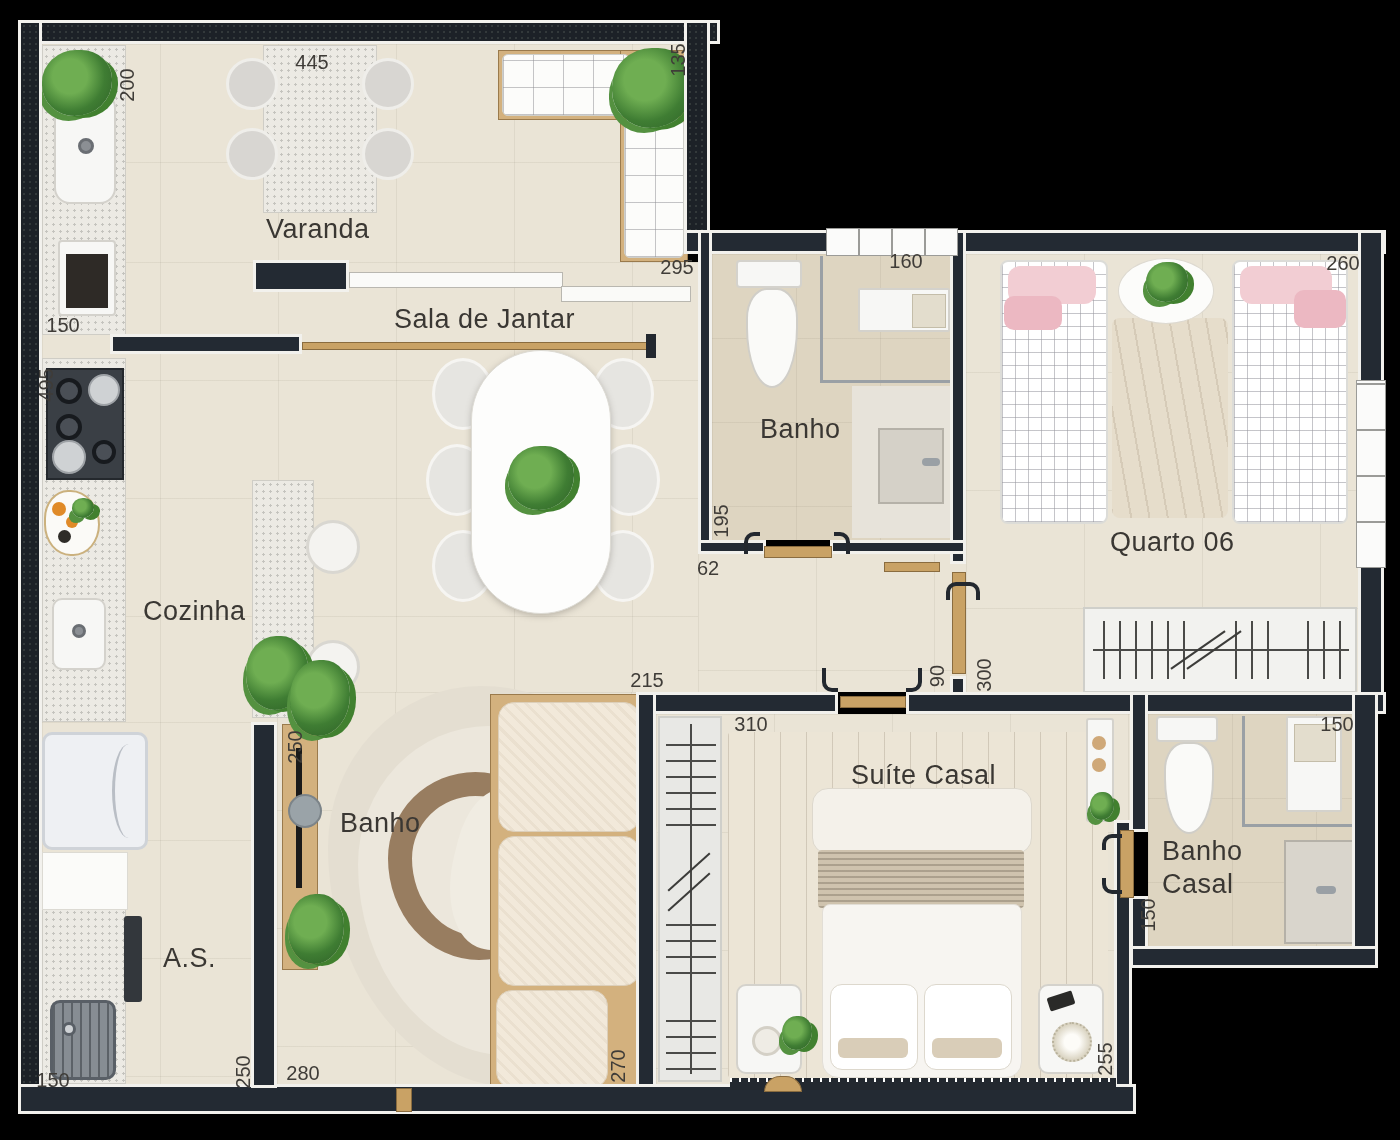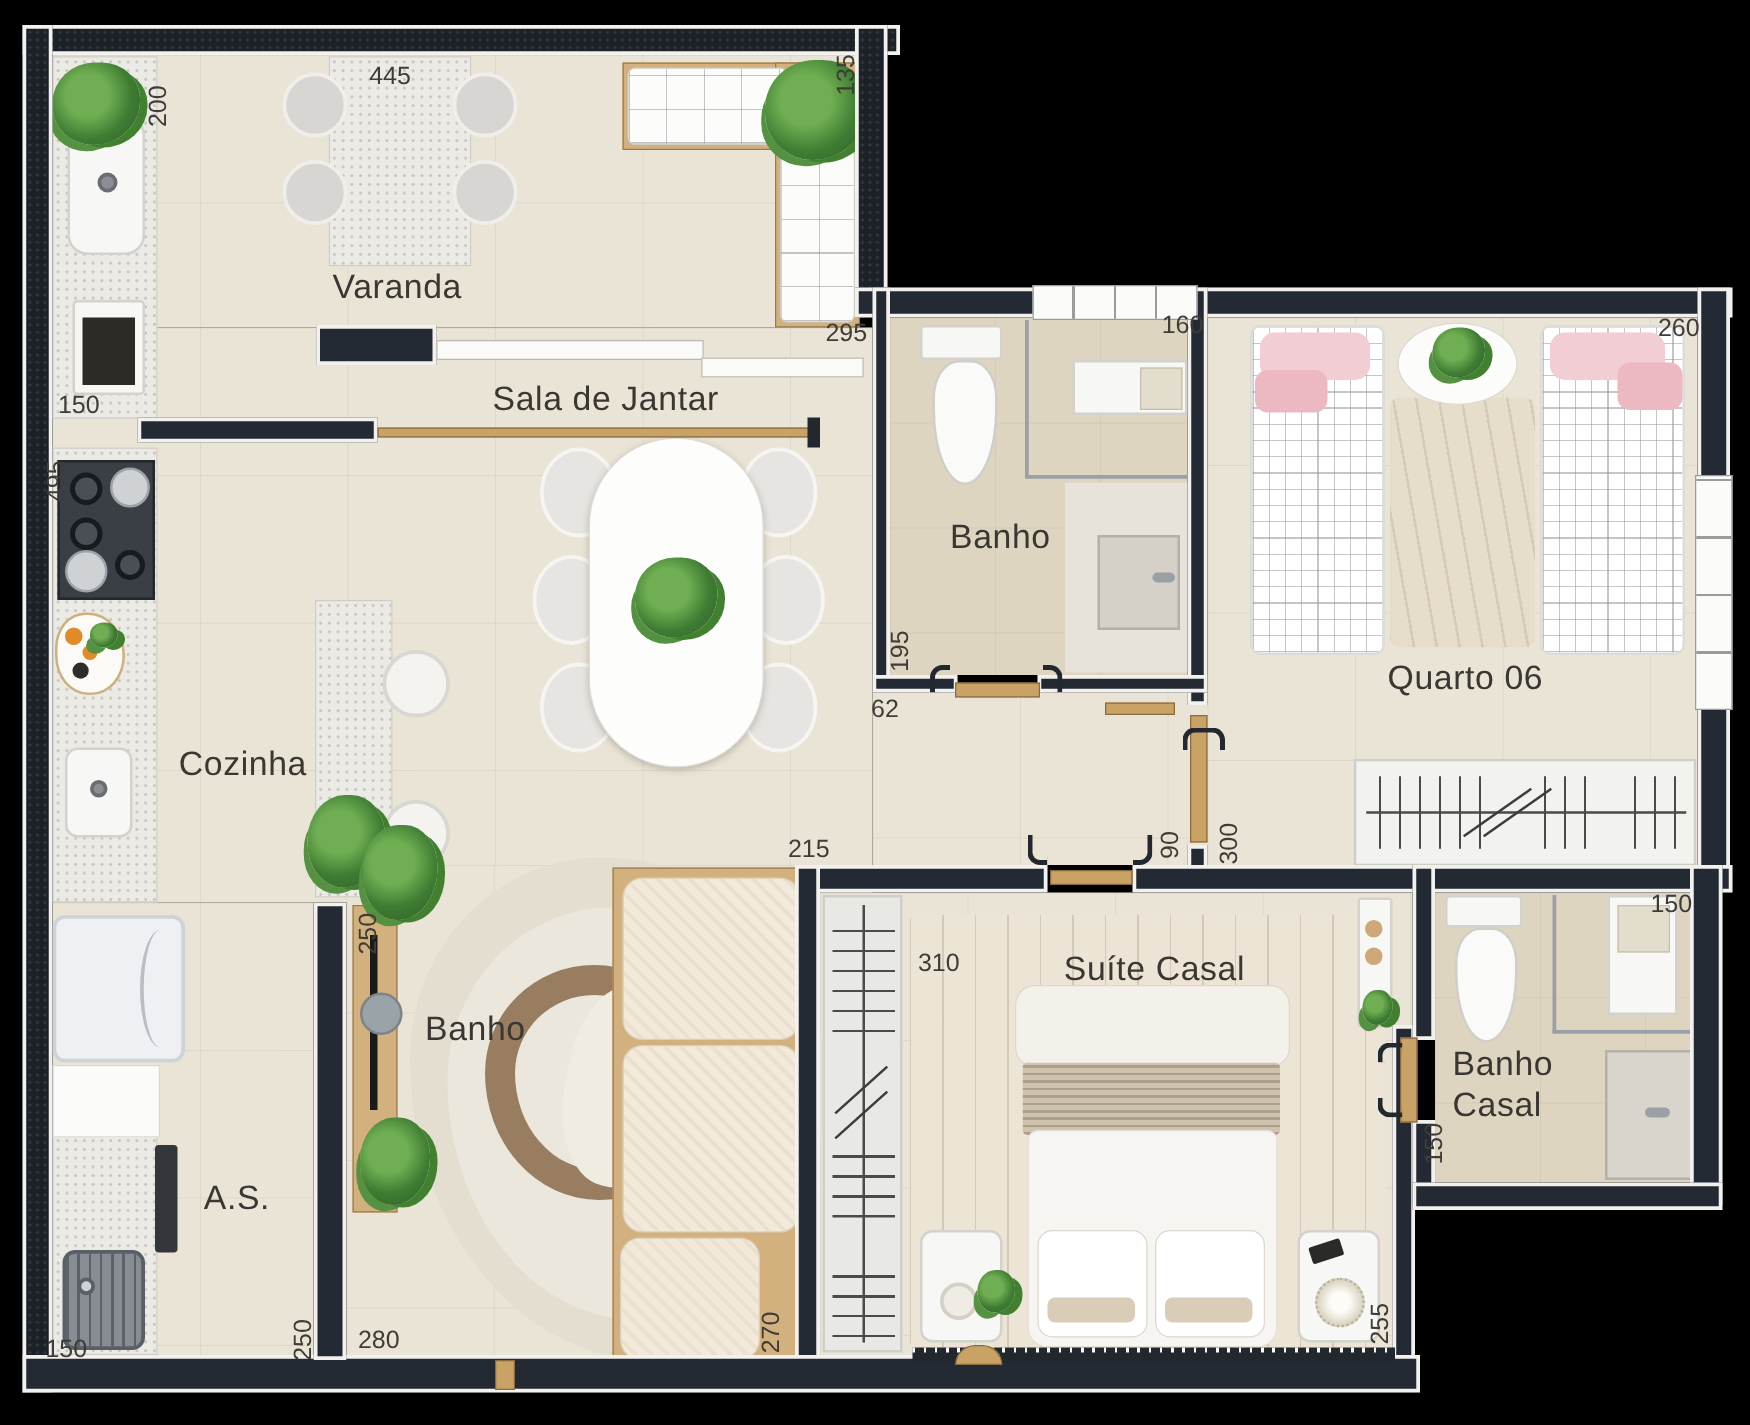--- a/index.html
+++ b/index.html
@@ -272,28 +272,28 @@
   <div class="room-label two-line" style="left:1162px;top:835px;">Banho
 Casal</div>
   <div class="room-label" style="left:163px;top:943px;">A.S.</div>
 
   <div class="dim v" style="left:127px;top:85px;">200</div>
   <div class="dim" style="left:312px;top:62px;">445</div>
   <div class="dim v" style="left:678px;top:60px;">135</div>
   <div class="dim" style="left:677px;top:267px;">295</div>
   <div class="dim" style="left:63px;top:325px;">150</div>
   <div class="dim v" style="left:46px;top:385px;">495</div>
-  <div class="dim" style="left:946px;top:261px;text-align:right;">160</div>
+  <div class="dim" style="left:906px;top:261px;text-align:right;">160</div>
   <div class="dim" style="left:1343px;top:263px;">260</div>
   <div class="dim v" style="left:721px;top:521px;">195</div>
   <div class="dim" style="left:708px;top:568px;">62</div>
   <div class="dim" style="left:647px;top:680px;">215</div>
   <div class="dim v" style="left:937px;top:676px;">90</div>
   <div class="dim v" style="left:984px;top:675px;">300</div>
-  <div class="dim" style="left:751px;top:724px;margin-top:47px;">310</div>
+  <div class="dim" style="left:751px;top:724px;">310</div>
   <div class="dim v" style="left:295px;top:747px;">250</div>
   <div class="dim" style="left:1337px;top:724px;">150</div>
   <div class="dim v" style="left:1148px;top:915px;">150</div>
   <div class="dim v" style="left:1105px;top:1059px;">255</div>
   <div class="dim v" style="left:618px;top:1066px;">270</div>
   <div class="dim" style="left:303px;top:1073px;">280</div>
   <div class="dim v" style="left:243px;top:1072px;">250</div>
   <div class="dim" style="left:53px;top:1080px;">150</div>
 
 

